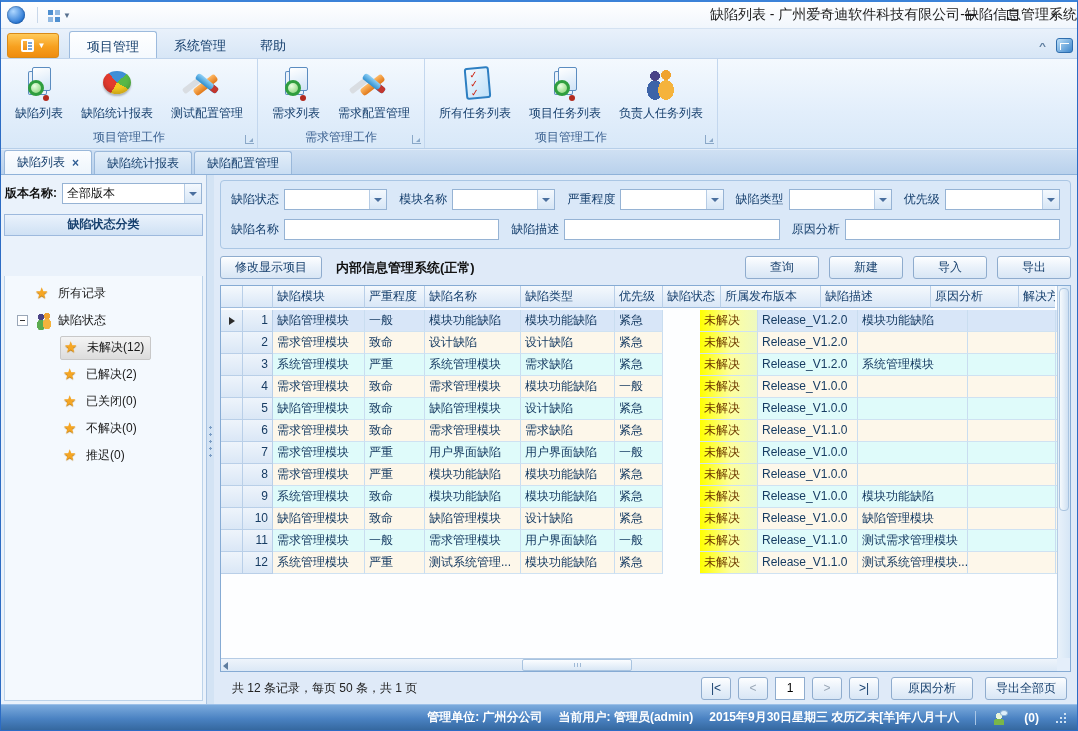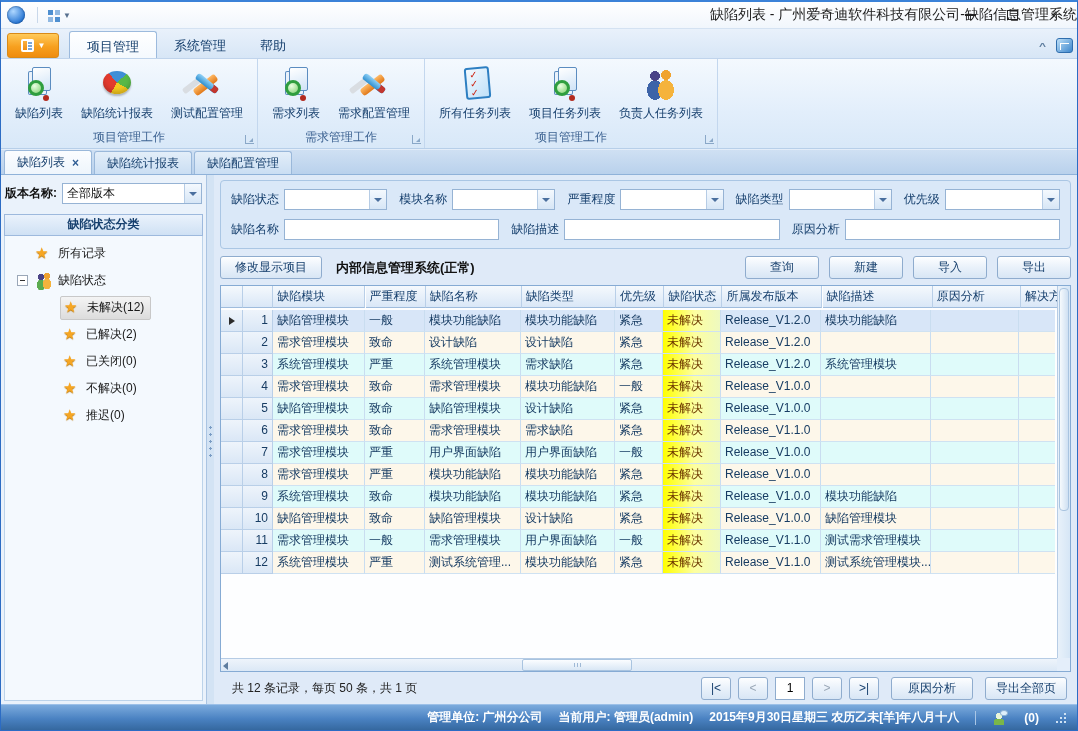--- a/index.html
+++ b/index.html
@@ -108,21 +108,21 @@
   .version-row { display:flex; align-items:center; gap:5px; margin:2px 1px 10px 1px; }
   .version-label { font-size:12px; font-weight:bold; color:#111; white-space:nowrap; }
   .combo { flex:1; height:21px; background:#fff; border:1px solid #96b3d4; display:flex; align-items:center; }
   .combo-value { flex:1; font-size:12px; color:#111; padding:0 4px; overflow:hidden; white-space:nowrap; }
   .combo-btn { width:17px; height:100%; background:linear-gradient(#f4f9fe,#d7e6f6);
     border-left:1px solid #b6cce5; display:flex; align-items:center; justify-content:center; }
   .combo-arrow { width:0; height:0; border-left:4px solid transparent; border-right:4px solid transparent;
     border-top:4px solid #4a6f9e; }
   .panel-header { height:22px; background:linear-gradient(#eaf2fc,#cfe1f4); border:1px solid #9db9dd;
     text-align:center; line-height:20px; font-size:12px; font-weight:bold; color:#17406e;font-family:Liberation Mono, monospace; }
-  .tree { flex:1; background:#f4f9fe; border:1px solid #bcd3ea; border-top:none; padding-top:4px; overflow:hidden; }
+  .tree { flex:1; background:#f4f9fe; border:1px solid #bcd3ea; border-top:none; padding-top:4px; overflow:hidden;margin-top:40px; }
   .tree-item { height:27px; display:flex; align-items:center; font-size:12px; color:#1a1a1a; }
   .tree-item.lvl1 { padding-left:12px; }
   .tree-item.lvl2 { padding-left:40px; }
   .t-exp { width:11px; height:11px; margin-right:4px; visibility:hidden; flex:none; position:relative;
     border:1px solid #9aa7b8; background:#fff; }
   .t-exp.has { visibility:visible; }
   .t-exp.has::before { content:''; position:absolute; left:2px; right:2px; top:4px; height:1px; background:#333; }
   .t-box { display:flex; align-items:center; gap:4px; padding:2px 6px 2px 2px; border-radius:2px; }
   .tree-item.sel .t-box { background:linear-gradient(#f4f4f4,#dcdcdc); border:1px solid #c8c8c8; }
   .t-ic { width:20px; height:18px; flex:none; position:relative; }
@@ -155,36 +155,36 @@
   .btn { height:23px; padding:0 14px; font-size:12px; color:#17406e; border:1px solid #8facce; border-radius:3px;
     background:linear-gradient(#fdfeff,#e9f1fa 50%,#d8e6f5); box-shadow:inset 0 1px 0 #fff; white-space:nowrap; }
   .proj-title { font-size:13px; font-weight:bold; color:#111; }
   .action-right { margin-left:auto; display:flex; gap:10px; }
   .action-right .btn { width:74px; padding:0; text-align:center; }
 
   
   .grid { flex:1; border:1px solid #86abd4; background:#fdfeff; display:grid;
     grid-template-columns:1fr 13px; grid-template-rows:1fr 13px; overflow:hidden; }
   .grid-view { overflow:hidden; display:flex; flex-direction:column; }
-  .thead { display:flex; height:24px; flex:none;justify-content:space-between; }
+  .thead { display:flex; height:24px; flex:none; }
   .th { flex:none; height:22px; line-height:20px; font-size:12px; color:#17406e; padding:0 4px;
     background:linear-gradient(#f5f9fd,#d9e7f7); border-right:1px solid #b9cfe8; border-bottom:1px solid #9fbcdd;
     overflow:hidden; white-space:nowrap; }
   .trow { display:flex; height:22px; flex:none; }
   .td { flex:none; height:22px; line-height:21px; font-size:12px; color:#173c63; padding:0 4px;
     border-right:1px solid #c9ddf0; border-bottom:1px solid #cfe2f2; overflow:hidden; white-space:nowrap; }
   .td.hd { background:linear-gradient(#eef4fb,#dae7f6); border-right:1px solid #b9cfe8; border-bottom:1px solid #b9cfe8; }
   .c-ind{width:22px; display:flex; align-items:center; justify-content:center;}
   .c-num{width:30px; text-align:right;}
   .c-module{width:92px;} .c-sev{width:60px;} .c-name{width:96px;} .c-type{width:94px;}
   .c-pri{width:48px;} .c-status{width:58px;} .c-rel{width:100px;} .c-desc{width:110px;}
   .c-cause{width:88px;} .c-sol{width:36px; border-right:none;}
   .trow:nth-child(odd) .d { background:#fdf7ea; }
   .trow:nth-child(even) .d { background:#dffbfa; }
-  .trow .d.st { background:linear-gradient(90deg,#ffff00,#fdffa0 55%,#eef9c0); color:#6e3a00; }
+  .trow .d.st { background:linear-gradient(90deg,#ffff00,#fdffa0 55%,#eef9c0); color:#6e3a00;margin-left:37px; }
   .trow.sel .d:not(.st) { background:#d8e6f8; }
   .sel-arrow { width:0; height:0; }
   .sel-arrow.on { border-left:6px solid #2b2b2b; border-top:4px solid transparent; border-bottom:4px solid transparent; }
 
   .vscroll { background:linear-gradient(90deg,#e8f1fa,#d6e6f6); border-left:1px solid #b6cce5; position:relative; }
   .vscroll-thumb { position:absolute; left:1px; right:1px; top:2px; height:60%; border-radius:4px;
     background:linear-gradient(90deg,#f6fafd,#cfe0f2); border:1px solid #a9c4e0; }
   .hscroll { background:linear-gradient(#eef4fb,#dbe8f6); border-top:1px solid #b6cce5; position:relative; }
   .hscroll-left-arrow { position:absolute; left:2px; top:3px; width:0; height:0;
     border-right:5px solid #5e7d9f; border-top:4px solid transparent; border-bottom:4px solid transparent; }

